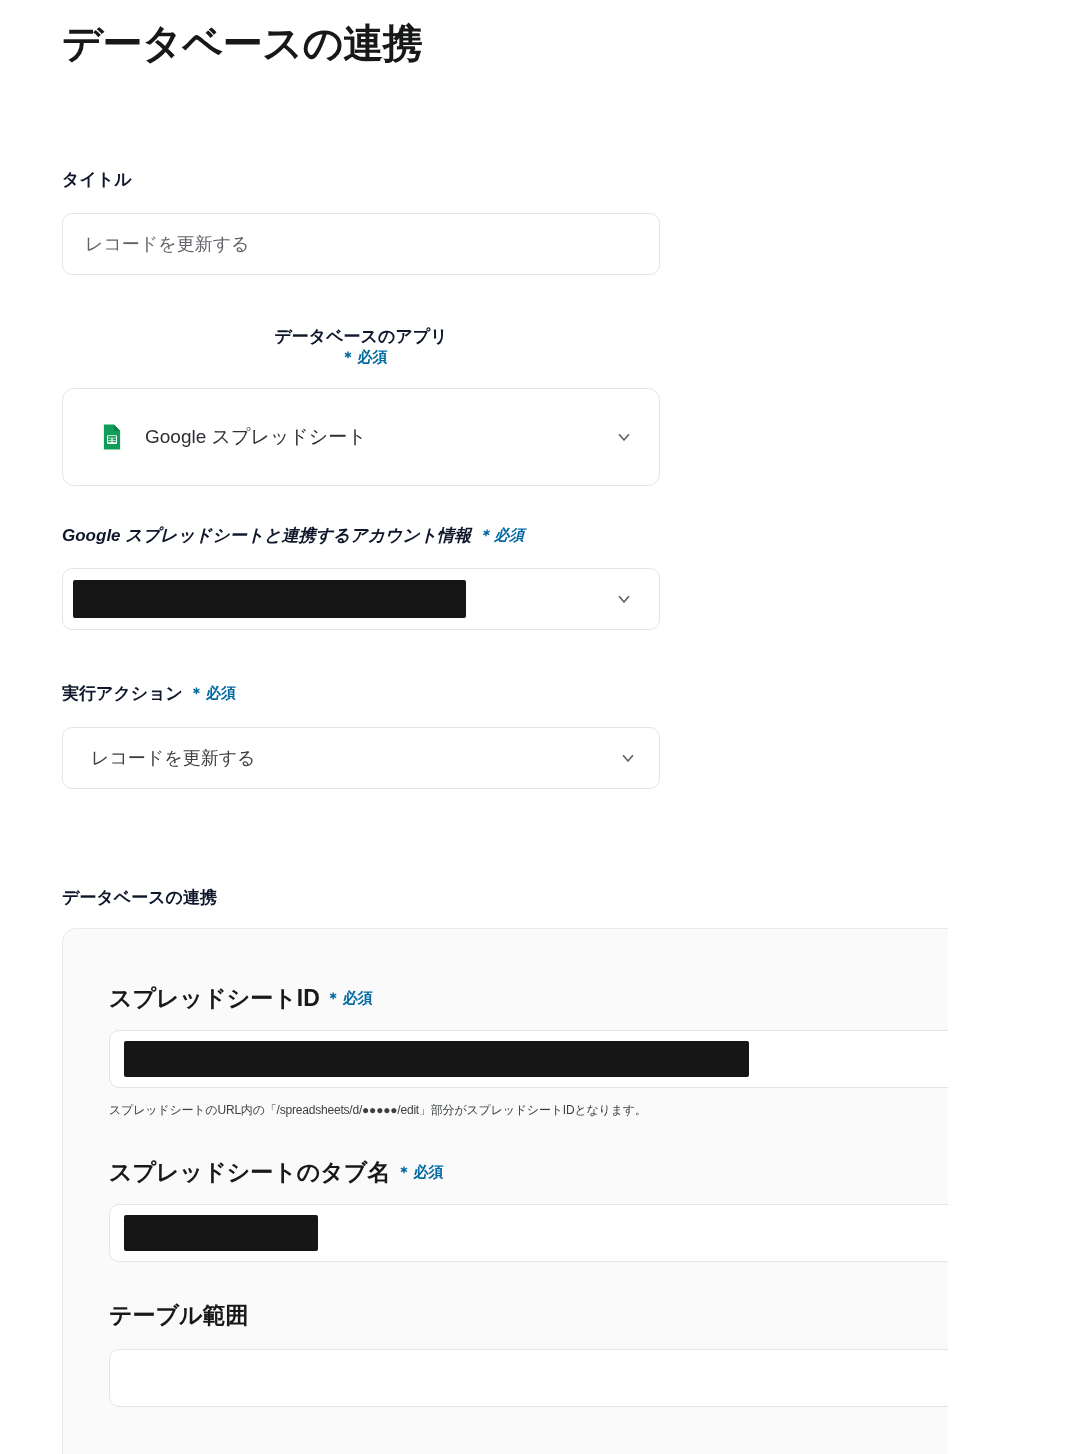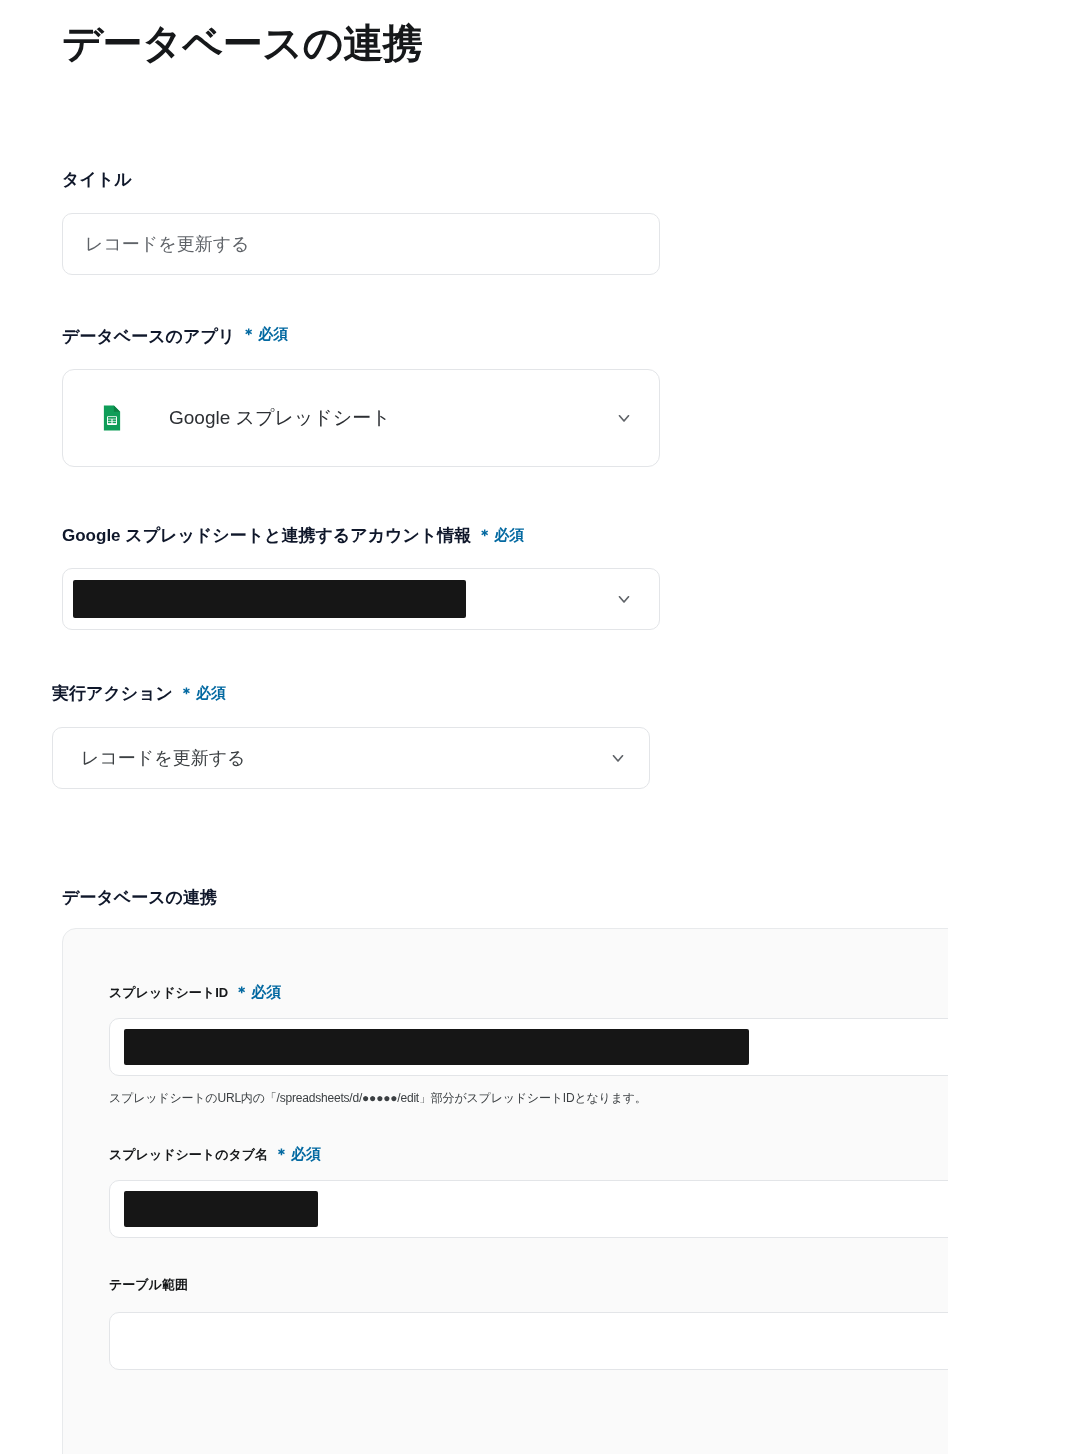--- a/index.html
+++ b/index.html
@@ -107,21 +107,21 @@
     top: 928px;
     width: 918px;
     border: 1px solid #e8eaec;
     border-radius: 14px;
     background: #fafafa;
     padding: 0;
     min-height: 560px;
   }
   .panel-inner { padding: 54px 46px 40px 46px; }
   .panel-label {
-    font-size: 13px;
+    font-size: 23px;
     font-weight: 700;
     color: #16181a;
   }
   .panel-input {
     width: 850px;
     height: 58px;
     background: #ffffff;
     border: 1px solid #e3e5e8;
     border-radius: 10px;
     display: flex;
@@ -145,27 +145,27 @@
   <h1 class="page-title">データベースの連携</h1>
 
   <div style="position:absolute; left:62px; top:168px;">
     <div class="field-label">タイトル</div>
     <div class="text-input" style="margin-top:22px;">
       <span>レコードを更新する</span>
     </div>
   </div>
 
   <div style="position:absolute; left:62px; top:325px;">
-    <div style="display:flex; align-items:flex-start;">
+    <div style="display:flex; align-items:center;flex-direction:column;">
       <span class="field-label">データベースのアプリ</span>
       <span class="req">
         <span class="star">＊</span><span class="txt">必須</span>
       </span>
     </div>
-    <div class="select-box" style="margin-top:21px;gap:24px;">
+    <div class="select-box" style="margin-top:21px;">
       <span class="gsheet-icon">
         <svg viewBox="0 0 48 48" width="30" height="30" aria-hidden="true">
           <path fill="#0f9d58" d="M11 4h16l10 10v30H11z"></path>
           <path fill="#0c8043" d="M27 4l10 10H27z"></path>
           <rect x="16" y="21" width="16" height="14" rx="1.5" fill="#ffffff"></rect>
           <rect x="17.5" y="22.5" width="13" height="2.6" fill="#0f9d58"></rect>
           <rect x="17.5" y="26.2" width="5.6" height="2.5" fill="#0f9d58"></rect>
           <rect x="24.9" y="26.2" width="5.6" height="2.5" fill="#0f9d58"></rect>
           <rect x="17.5" y="29.8" width="5.6" height="2.5" fill="#0f9d58"></rect>
           <rect x="24.9" y="29.8" width="5.6" height="2.5" fill="#0f9d58"></rect>
@@ -173,38 +173,38 @@
       </span>
       <span class="select-value">Google スプレッドシート</span>
       <span class="chev">
         <svg viewBox="0 0 24 24" width="18" height="18" fill="none" stroke="#5f6368" stroke-width="2.2" stroke-linecap="round" stroke-linejoin="round">
             <polyline points="6 9 12 16 18 9"></polyline>
           </svg>
       </span>
     </div>
   </div>
 
-  <div style="position:absolute; left:62px; top:524px;">
+  <div style="position:absolute; left:62px; top:524px;font-style:italic;">
     <div style="display:flex; align-items:center;">
       <span class="field-label">Google スプレッドシートと連携するアカウント情報</span>
       <span class="req">
         <span class="star">＊</span><span class="txt">必須</span>
       </span>
     </div>
     <div class="select-box small" style="margin-top:21px; padding-left:10px;">
       <span class="redact" style="width:393px; height:38px;"></span>
       <span class="chev">
         <svg viewBox="0 0 24 24" width="18" height="18" fill="none" stroke="#5f6368" stroke-width="2.2" stroke-linecap="round" stroke-linejoin="round">
             <polyline points="6 9 12 16 18 9"></polyline>
           </svg>
       </span>
     </div>
   </div>
 
-  <div style="position:absolute; left:52px; top:682px;">
+  <div style="position:absolute; left:62px; top:682px;">
     <div style="display:flex; align-items:center;">
       <span class="field-label">実行アクション</span>
       <span class="req">
         <span class="star">＊</span><span class="txt">必須</span>
       </span>
     </div>
     <div class="select-box small" style="margin-top:22px;">
       <span class="select-value" style="font-size:18px; color:#3c4043;">レコードを更新する</span>
       <span class="chev" style="right:22px;">
         <svg viewBox="0 0 24 24" width="18" height="18" fill="none" stroke="#5f6368" stroke-width="2.2" stroke-linecap="round" stroke-linejoin="round">

